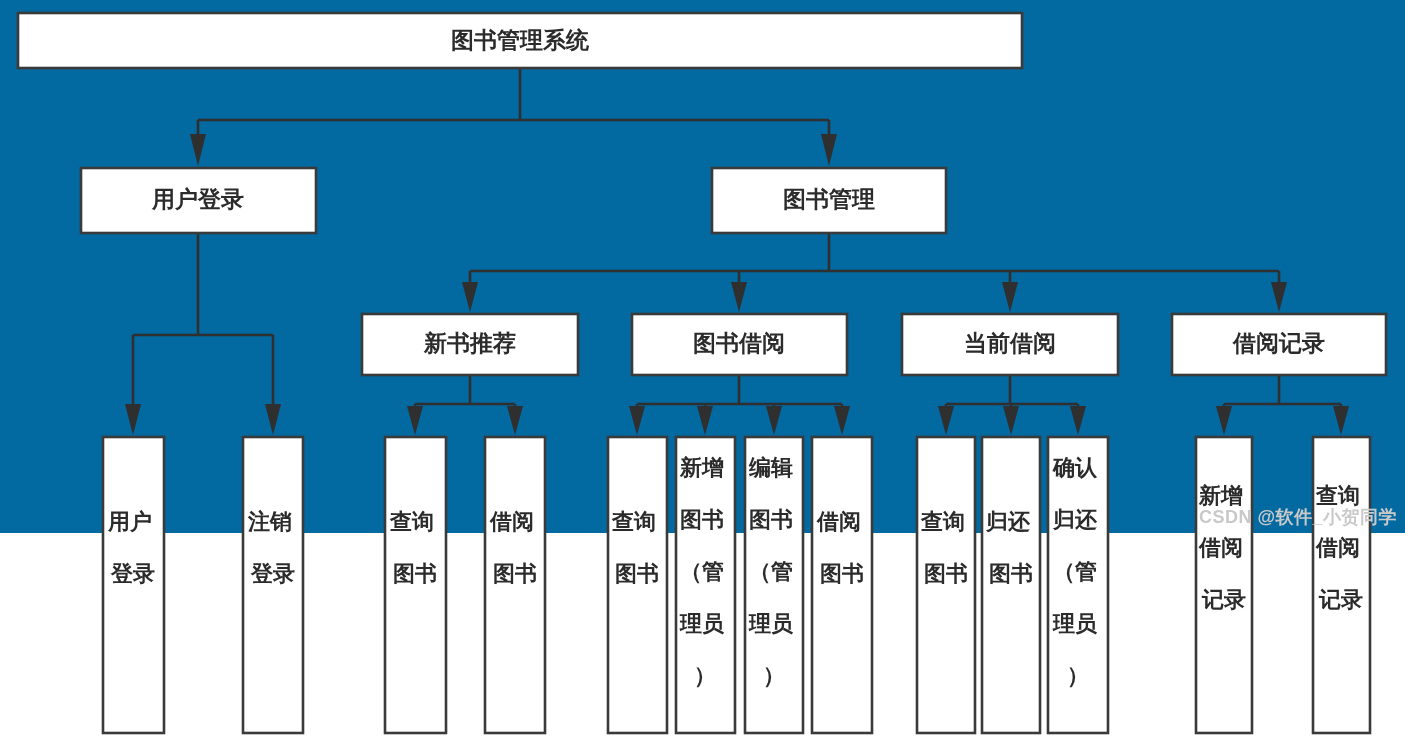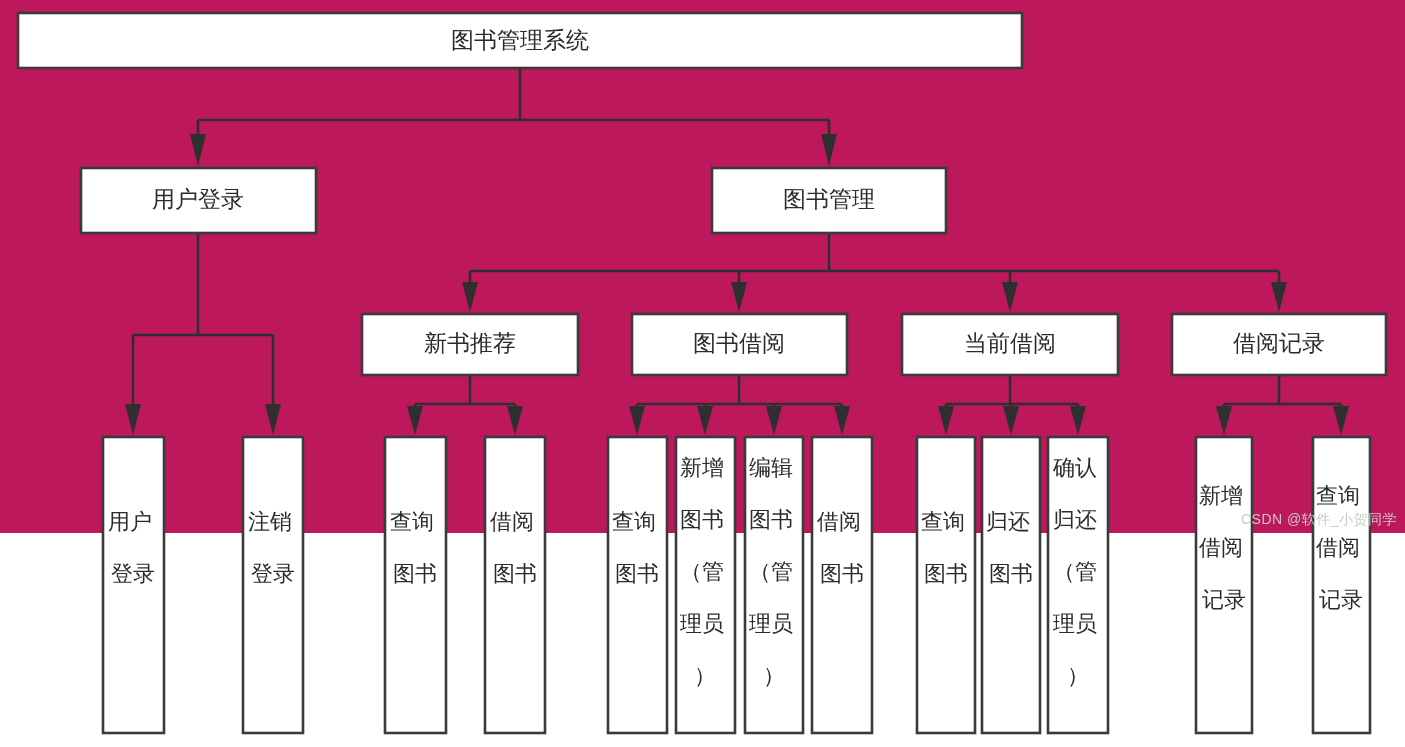--- a/index.html
+++ b/index.html
@@ -10,21 +10,22 @@
   body {
     width: 1405px;
     height: 747px;
     overflow: hidden;
     font-family: "Liberation Sans", "DejaVu Sans", sans-serif;
   }
   #diagram-root {
     position: relative;
     width: 1405px;
     height: 533px;
-    background: #be185d;
+    background: #0369a1;
+    font-weight: bold;
   }
   svg#tree-svg {
     position: absolute;
     left: 0;
     top: 0;
     width: 1405px;
     height: 747px;
     display: block;
   }
   .node-box {
@@ -53,21 +54,21 @@
   }
   .arrowhead {
     fill: #2f2f2f;
     stroke: none;
   }
   .watermark {
     position: absolute;
     right: 8px;
     bottom: 4px;
     color: #c9c9c9;
-    font-size: 14px;
+    font-size: 18px;
     font-family: "Liberation Sans", "DejaVu Sans", sans-serif;
     white-space: nowrap;
     letter-spacing: 0.5px;
     user-select: none;
   }
 </style>
 </head>
 <body>
 
 <div id="diagram-root">

